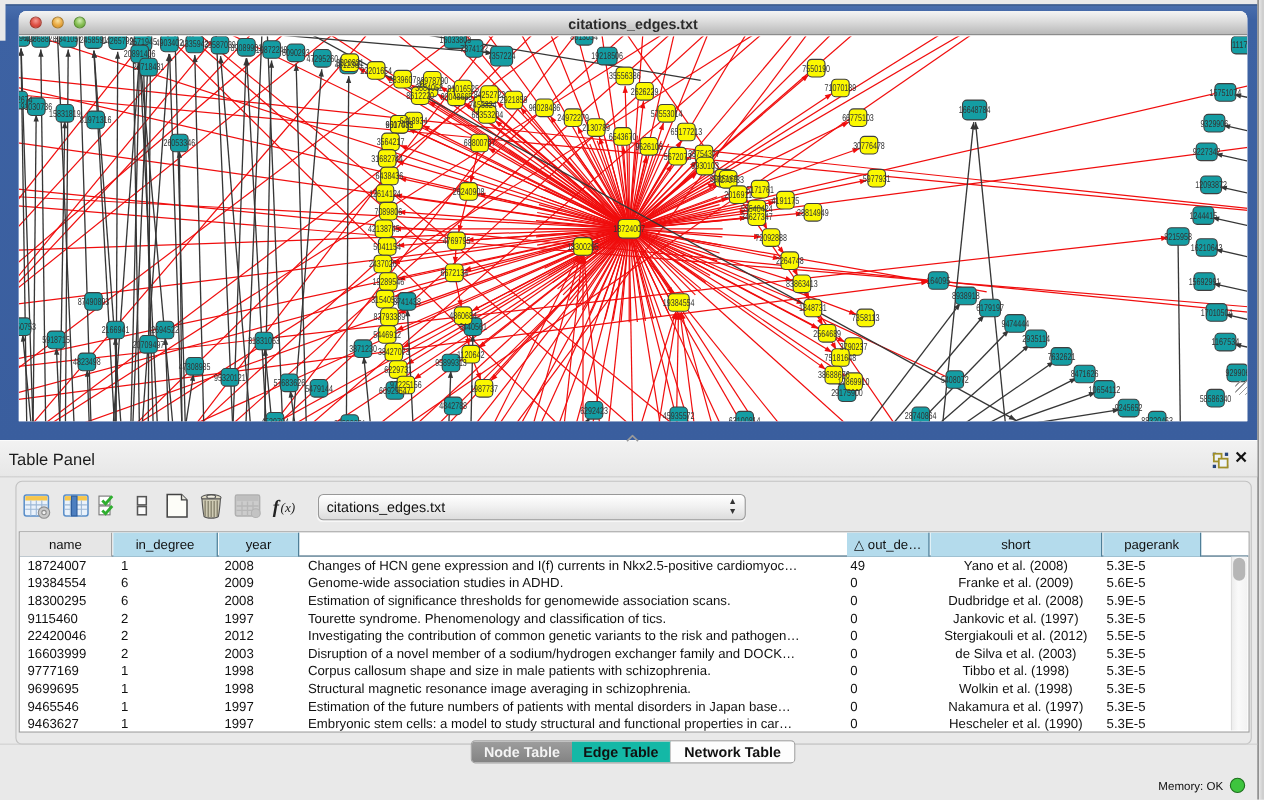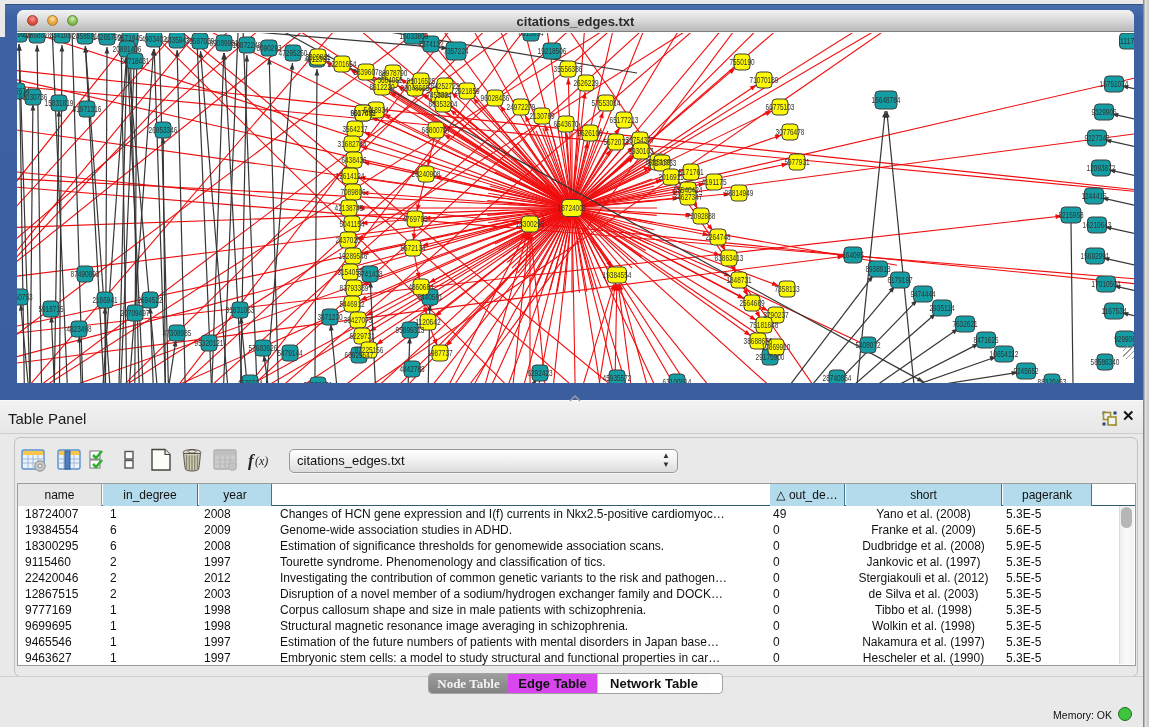--- a/index.html
+++ b/index.html
@@ -57,22 +57,22 @@
 .c7 { left:988px; width:86px; }
 
 
 #sbtrack { left:1119px; top:506px; width:15px; height:158px; background:linear-gradient(90deg,#ededed 0,#fafafa 40%,#f2f2f2 100%); border-left:1px solid #dcdcdc; }
 #sbthumb { left:1121px; top:507px; width:11px; height:21px; border-radius:6px; background:#b6b6b6; }
 
 
 #tabline { left:0px; top:676px; width:1143px; height:1px; background:#cfcfcf; }
 #tabs { left:428px; top:673px; width:295px; height:21px; border:1px solid #a2a2a2; border-radius:4px; overflow:hidden; display:flex; background:#fff; }
 .seg { height:100%; font-size:13px; font-weight:700; text-align:center; line-height:19px; color:#111; }
-#seg1 { width:79px; background:linear-gradient(180deg,#9d9d9d 0,#838383 100%); color:#f4f4f4;font-family:Liberation Serif, serif; }
-#seg2 { width:90px; border-right:1px solid #c6c6c6; background:#d946ef;}
+#seg1 { width:91px; background:linear-gradient(180deg,#9d9d9d 0,#838383 100%); color:#f4f4f4; }
+#seg2 { width:90px; border-right:1px solid #c6c6c6; background:#14b8a6;}
 #seg3 { width:112px; background:#fdfdfd; }
 
 
 #mem { left:1014px; top:709px; width:98px; text-align:right; font-size:10.5px; color:#111; }
 #memdot { left:1118px; top:707px; width:14px; height:14px; border-radius:50%; background:#3ec43e; border:1.5px solid #1e6e1e; }
 </style></head>
 <body>
 <div class="abs" id="blue"></div>
 <div class="abs" id="bluetopline"></div>
 <div class="abs" id="notch"></div>
@@ -1037,21 +1037,21 @@
 <div class="tr">
       <div class="c c1">22420046</div>
       <div class="c c2">2</div>
       <div class="c c3">2012</div>
       <div class="c c4">Investigating the contribution of common genetic variants to the risk and pathogen…</div>
       <div class="c c5">0</div>
       <div class="c c6">Stergiakouli et al. (2012)</div>
       <div class="c c7">5.5E-5</div>
     </div>
 <div class="tr">
-      <div class="c c1">12867515</div>
+      <div class="c c1">16603999</div>
       <div class="c c2">2</div>
       <div class="c c3">2003</div>
       <div class="c c4">Disruption of a novel member of a sodium/hydrogen exchanger family and DOCK…</div>
       <div class="c c5">0</div>
       <div class="c c6">de Silva et al. (2003)</div>
       <div class="c c7">5.3E-5</div>
     </div>
 <div class="tr">
       <div class="c c1">9777169</div>
       <div class="c c2">1</div>

